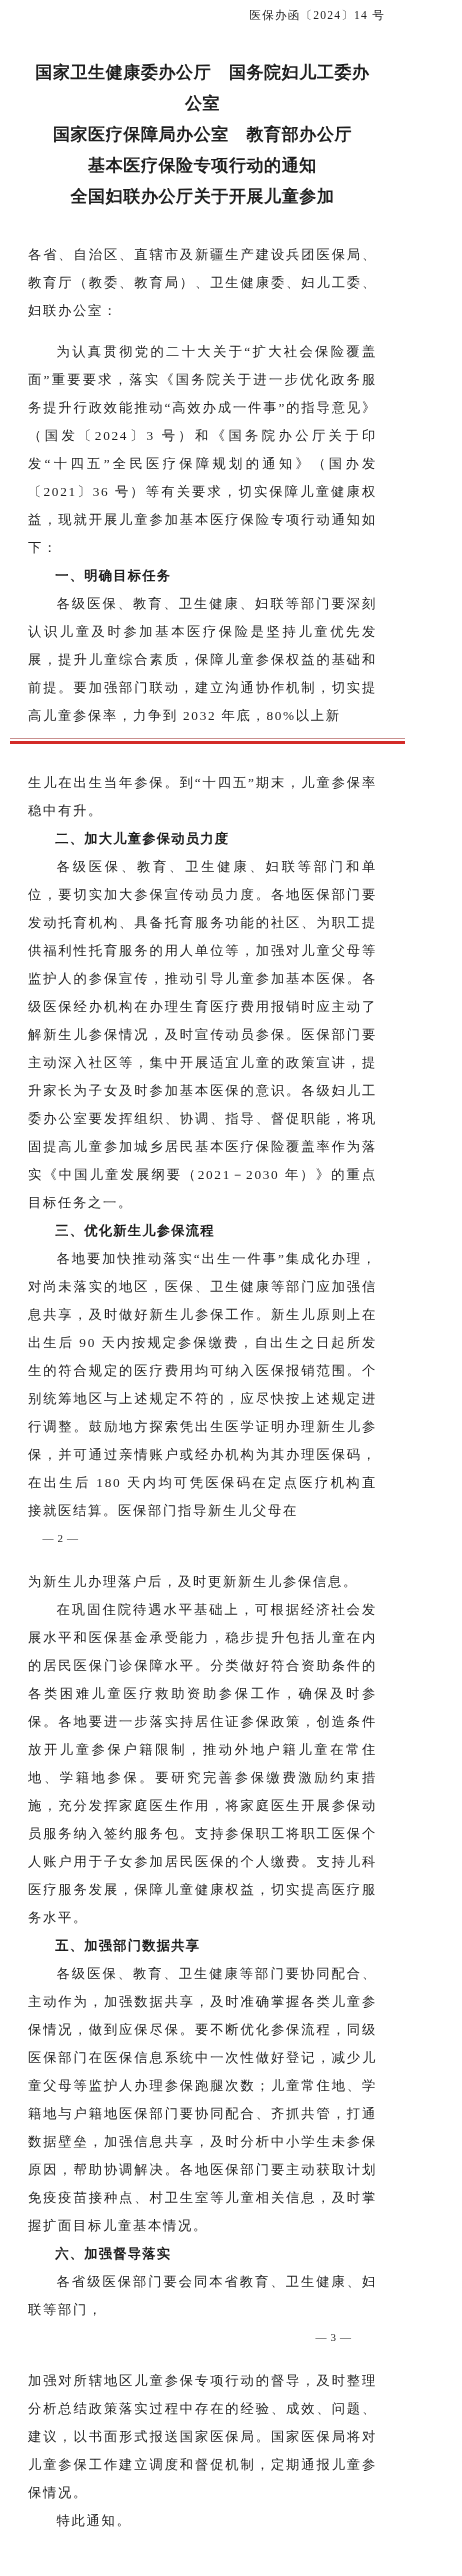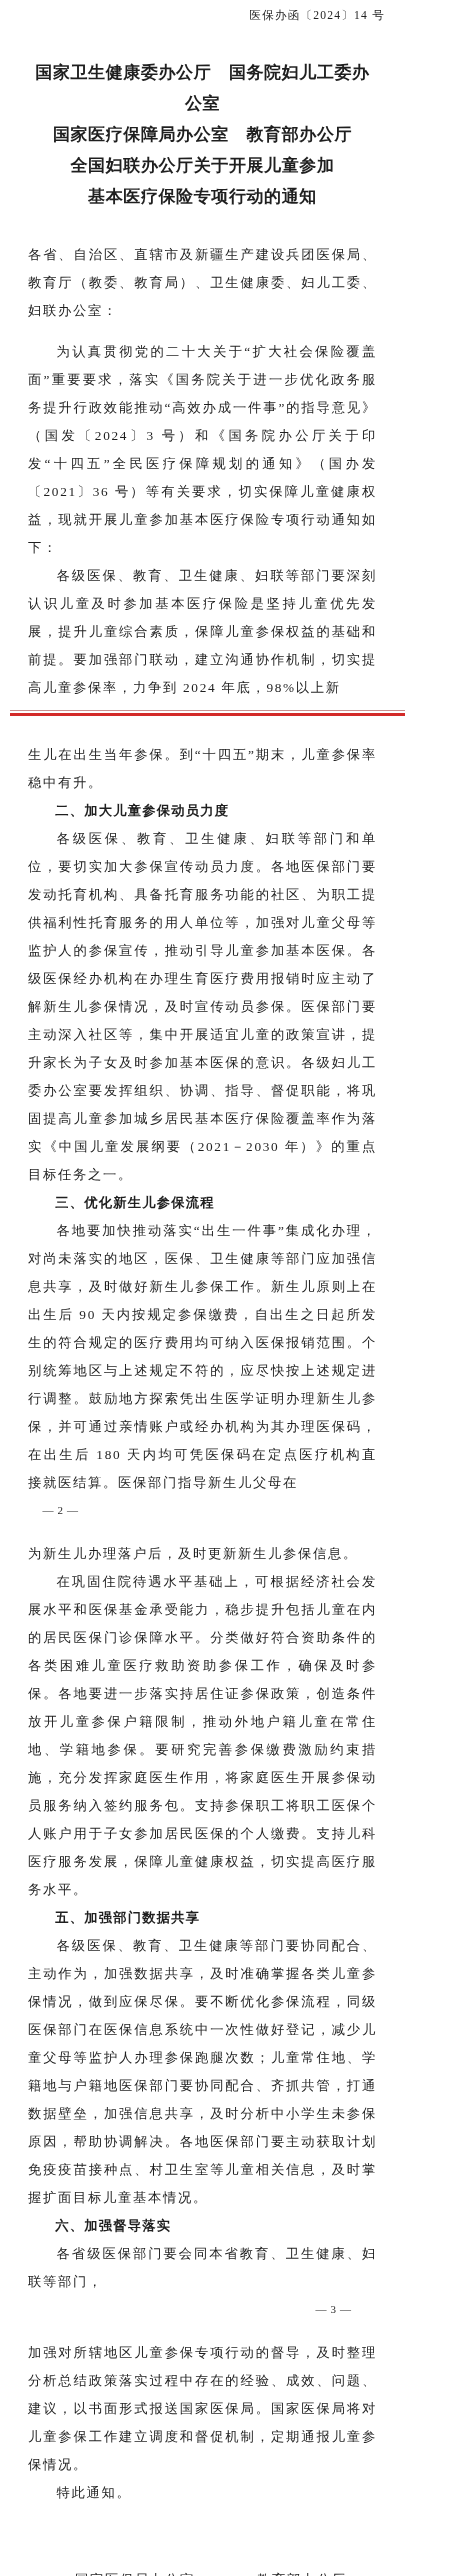--- a/index.html
+++ b/index.html
@@ -66,31 +66,32 @@
 </head>
 <body>
 
 <div class="page">
 
   <div class="docnum">医保办函〔2024〕14 号</div>
 
   <div class="title">
     <div>国家卫生健康委办公厅　国务院妇儿工委办公室</div>
     <div>国家医疗保障局办公室　教育部办公厅</div>
+    <div>基本医疗保险专项行动的通知</div>
     <div>全国妇联办公厅关于开展儿童参加</div>
-    <div>基本医疗保险专项行动的通知</div>
   </div>
 
   <div class="bodytext">
 
     <p class="salutation">各省、自治区、直辖市及新疆生产建设兵团医保局、教育厅（教委、教育局）、卫生健康委、妇儿工委、妇联办公室：</p>
 
     <p class="para">为认真贯彻党的二十大关于“扩大社会保险覆盖面”重要要求，落实《国务院关于进一步优化政务服务提升行政效能推动“高效办成一件事”的指导意见》（国发〔2024〕3 号）和《国务院办公厅关于印发“十四五”全民医疗保障规划的通知》（国办发〔2021〕36 号）等有关要求，切实保障儿童健康权益，现就开展儿童参加基本医疗保险专项行动通知如下：</p>
 
-    <p class="para">各级医保、教育、卫生健康、妇联等部门要深刻认识儿童及时参加基本医疗保险是坚持儿童优先发展，提升儿童综合素质，保障儿童参保权益的基础和前提。要加强部门联动，建立沟通协作机制，切实提高儿童参保率，力争到 2024 年底，98%以上新</p>
+    <p class="heading">一、明确目标任务</p>
+    <p class="para">各级医保、教育、卫生健康、妇联等部门要深刻认识儿童及时参加基本医疗保险是坚持儿童优先发展，提升儿童综合素质，保障儿童参保权益的基础和前提。要加强部门联动，建立沟通协作机制，切实提高儿童参保率，力争到 2032 年底，80%以上新</p>
 
     <div class="red-sep">
       <div class="thin" style="background: rgb(201, 144, 143);"></div>
       <div class="gap"></div>
       <div class="thick" style="background: rgb(211, 42, 40);"></div>
     </div>
 
     <p class="cont">生儿在出生当年参保。到“十四五”期末，儿童参保率稳中有升。</p>
 
     <p class="heading">二、加大儿童参保动员力度</p>

